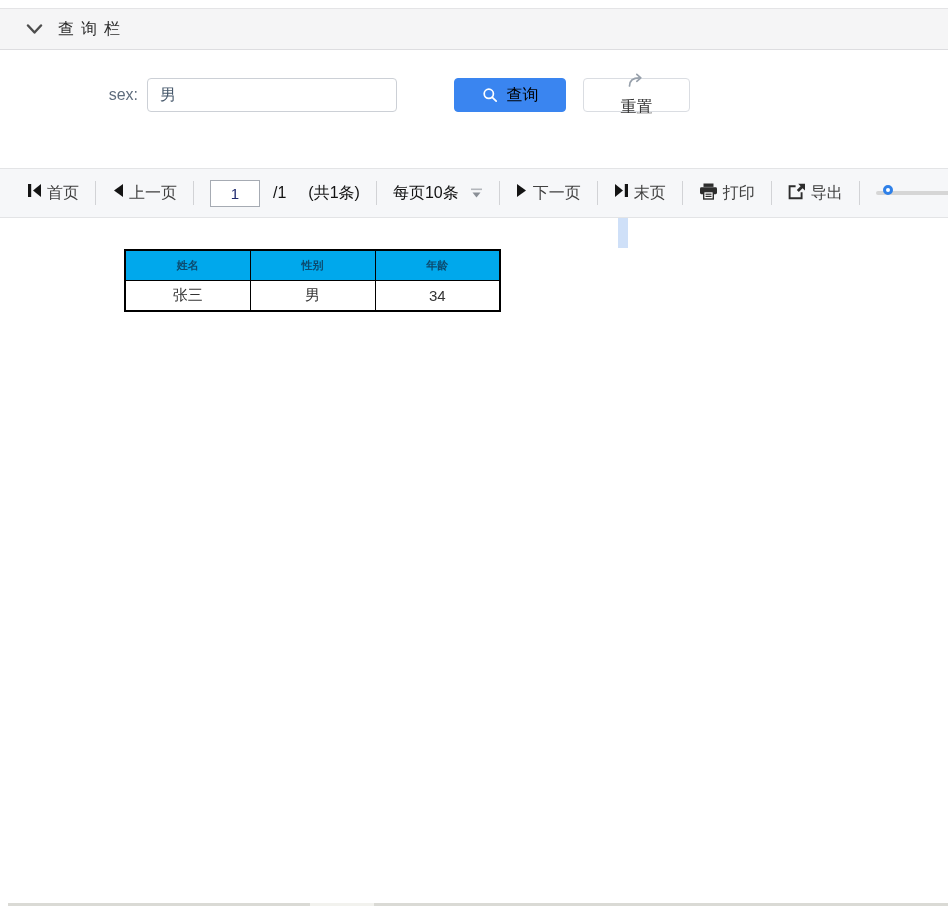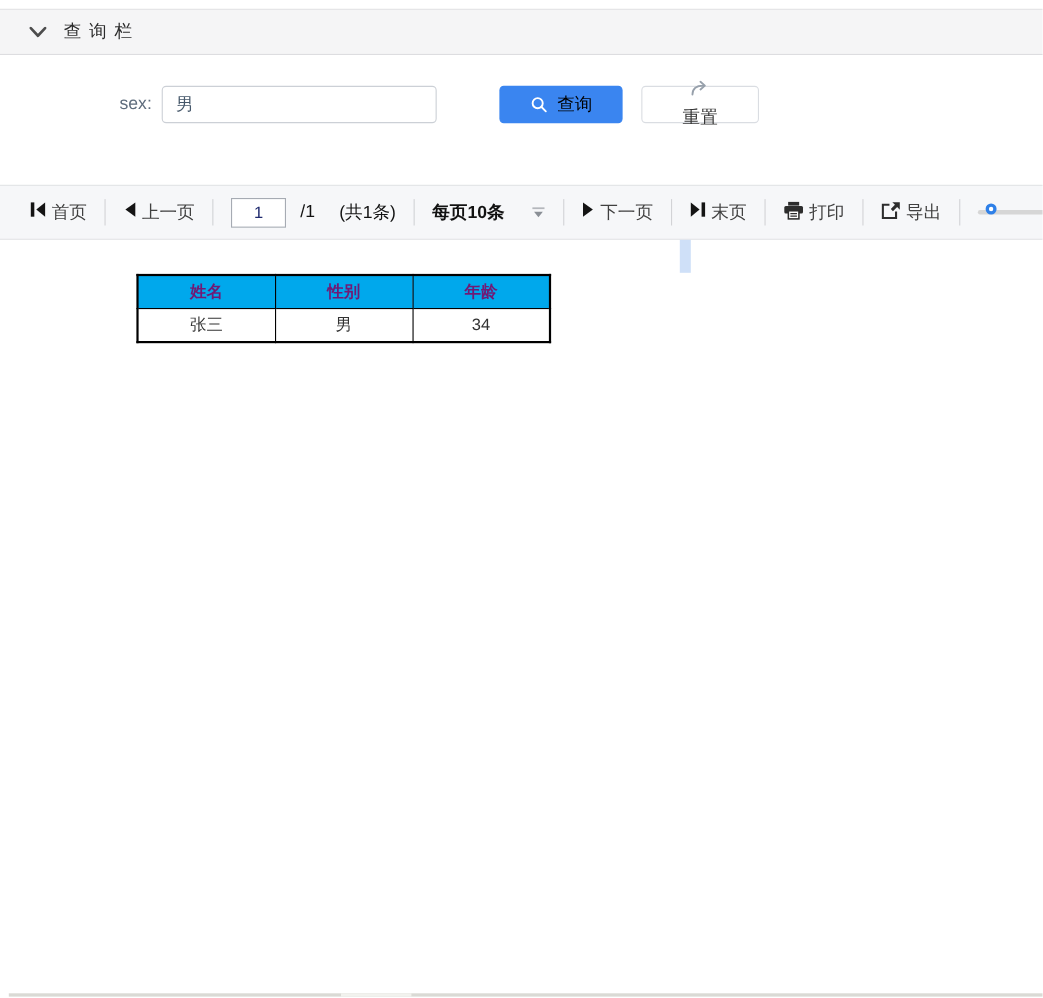--- a/index.html
+++ b/index.html
@@ -43,38 +43,38 @@
   }
   .tb-btn { display:flex; align-items:flex-start; gap:5px; cursor:pointer; color:#404040; }
   .tb-sep { width:1px; height:24px; background:#d2d3d6; margin:0 16px; flex:none; }
   .page-input {
     width:50px; height:27px; border:1px solid #a6abb3; background:#fff; text-align:center;
     font-size:15px; color:#1f2a6e; outline:none;
     font-family:"Liberation Sans","DejaVu Sans",sans-serif;
   }
   .page-frac { margin-left:13px; }
   .page-total { margin-left:22px; }
-  .page-size { display:flex; gap:24px; cursor:pointer;font-weight:bold; }
+  .page-size { display:flex; gap:11px; cursor:pointer; }
   .slider-track { position:relative; width:84px; height:4px; background:#d6d6d6; border-radius:2px; flex:none; }
   .slider-handle {
     position:absolute; left:7px; top:-6px; width:10px; height:10px;
     background:#fff; border:3px solid #2f80e8; border-radius:50%; cursor:pointer;
   }
 
   
   .v-scroll-thumb { position:absolute; left:618px; top:218px; width:10px; height:30px; background:#cfe0f8; }
 
   
   .result-table {
     position:absolute; left:124px; top:249px; border-collapse:collapse;
     border:2px solid #000; table-layout:fixed;
   }
   .result-table th {
     width:125px; height:30px; background:#00a8ec; border:1px solid #000;
-    font-size:15px; font-weight:700; color:#701a75; text-align:center;
+    font-size:11px; font-weight:700; color:#0c4a6e; text-align:center;
   }
   .result-table td {
     width:125px; height:31px; background:#fff; border:1px solid #000;
     font-size:15px; color:#333; text-align:center;margin-top:18px;
   }
 
   
   .h-scrollbar { position:absolute; left:8px; width:940px; bottom:1px; height:3px; background:#dadad5; }
   .h-scroll-thumb { position:absolute; left:302px; top:0; width:64px; height:3px; background:#f2f2ee; }
 

